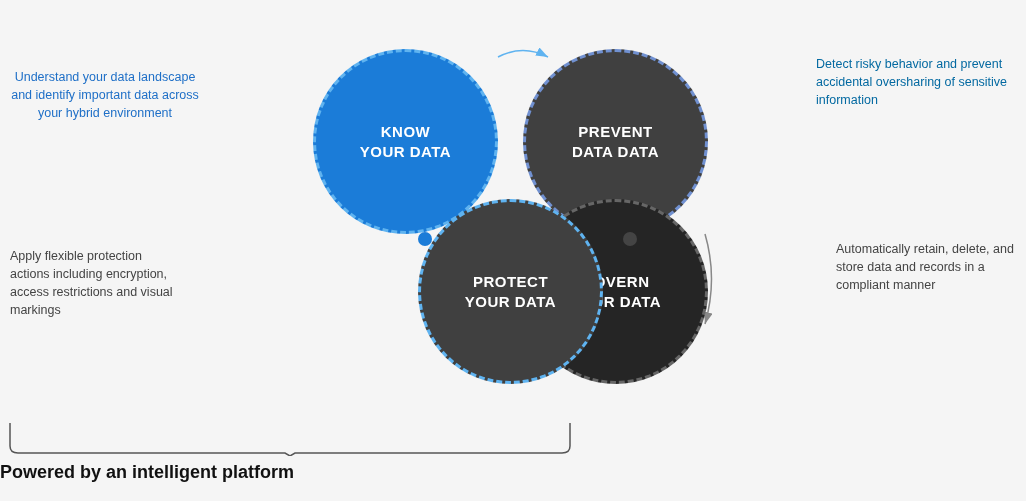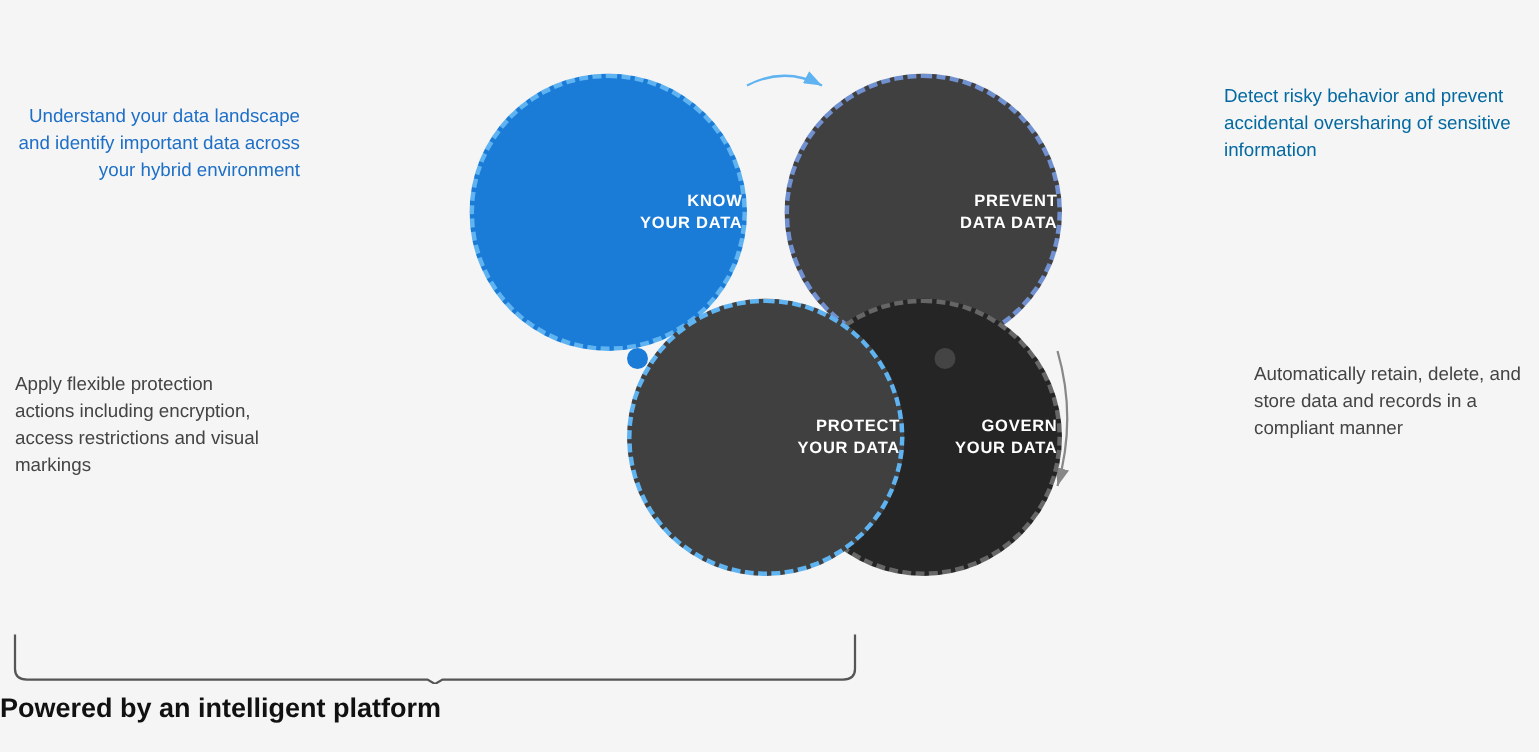--- a/index.html
+++ b/index.html
@@ -40,26 +40,26 @@
       height: 360px;
       margin-top: 20px;
     }
 
     
     .circle {
       position: absolute;
       border-radius: 50%;
       display: flex;
       flex-direction: column;
-      align-items: flex-end;
+      align-items: center;
       justify-content: center;
       text-align: center;
       color: white;
       font-weight: 700;
-      font-size: 11px;
+      font-size: 15px;
       letter-spacing: 0.5px;
       line-height: 1.3;
     }
 
     .circle-know {
       width: 185px;
       height: 185px;
       background: #1b7cd8;
       top: 10px;
       left: 60px;
@@ -126,21 +126,21 @@
       font-size: 12.5px;
       color: #1b7cd8;
       text-align: center;
       line-height: 1.45;
     }
 
     .annotation-know {
       top: 68px;
       left: 10px;
       width: 190px;
-      text-align: right;
+      text-align: center;
       color: #1e6fc7;
     }
 
     .annotation-prevent {
       top: 55px;
       right: 10px;
       width: 200px;
       text-align: left;
       color: #0369a1;
     }

